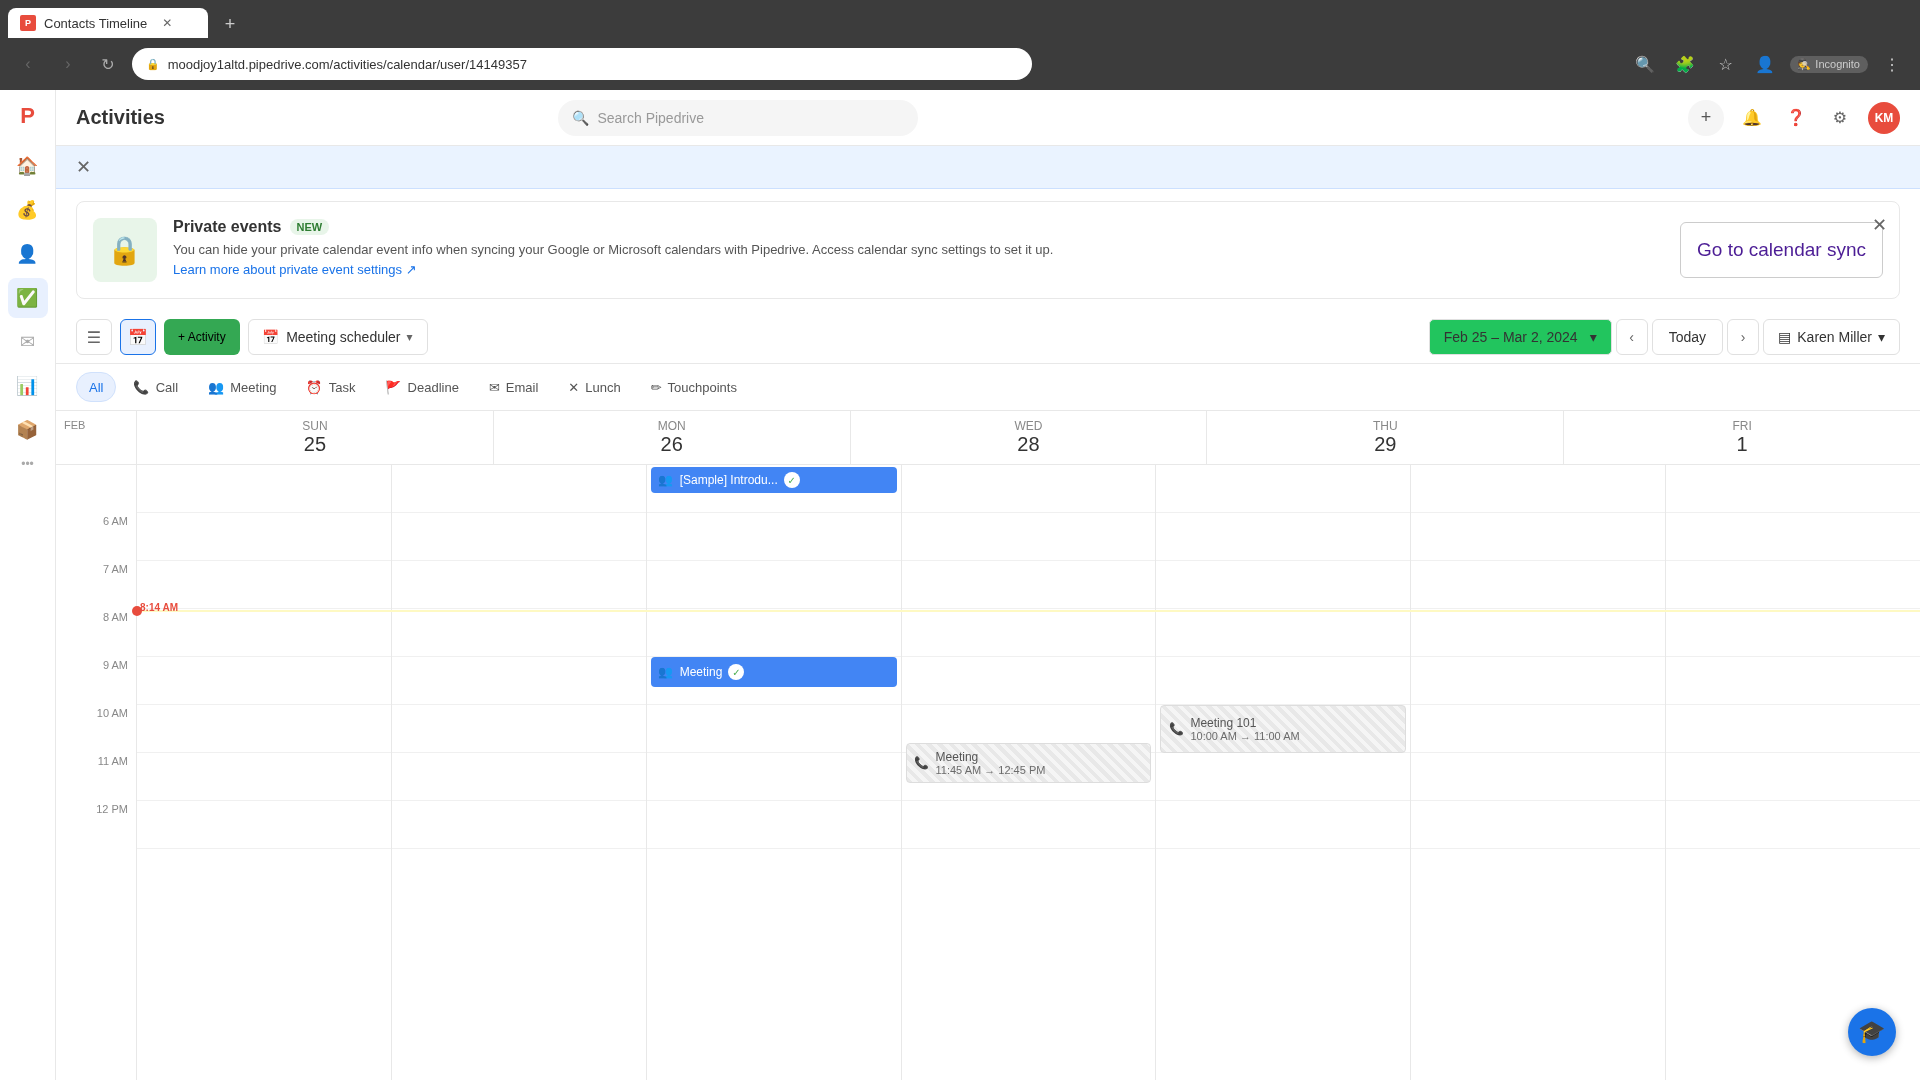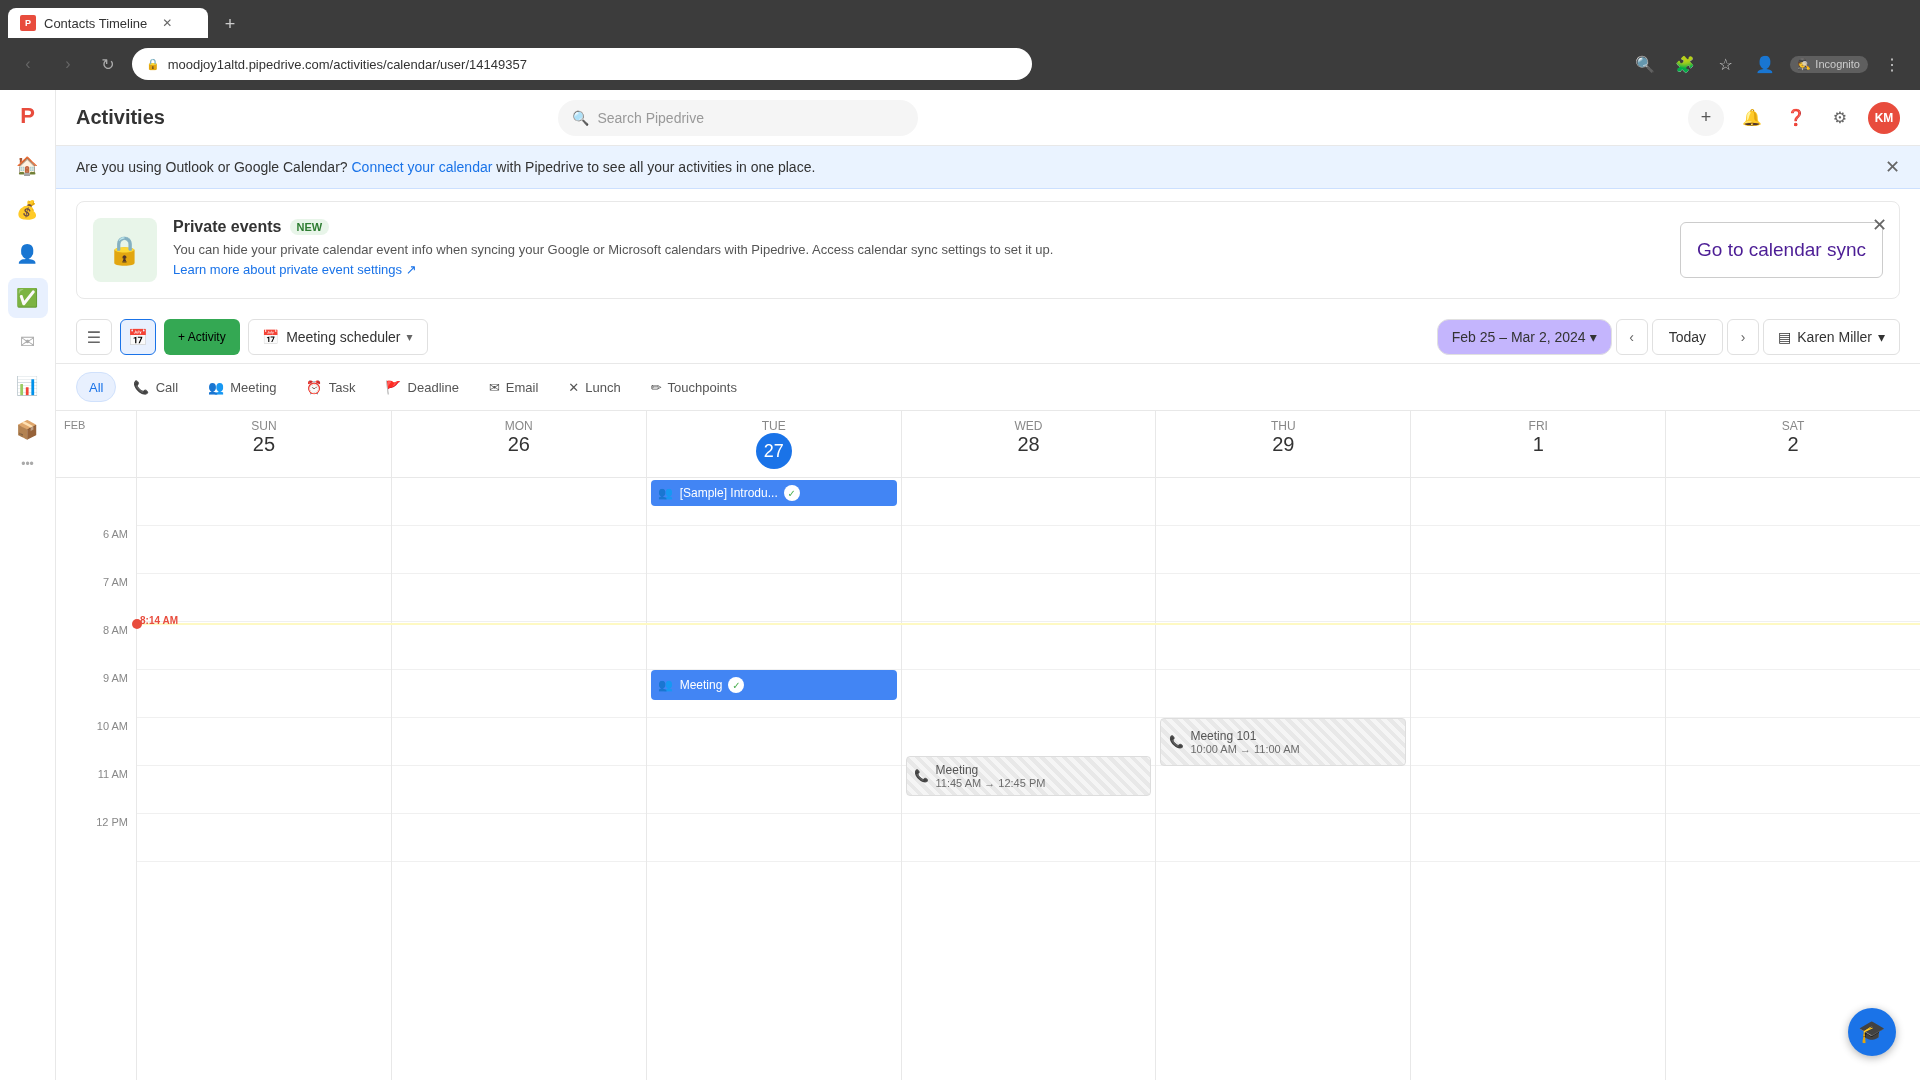--- a/index.html
+++ b/index.html
@@ -60,21 +60,21 @@
     .private-card-close { position: absolute; top: 12px; right: 12px; cursor: pointer; color: #666; font-size: 18px; }
 
     
     .cal-controls { display: flex; align-items: center; padding: 8px 20px; gap: 8px; border-bottom: 1px solid #e8e8e8; }
     .list-view-btn { width: 36px; height: 36px; border: 1px solid #e0e0e0; border-radius: 6px; display: flex; align-items: center; justify-content: center; cursor: pointer; color: #666; font-size: 16px; }
     .cal-view-btn { width: 36px; height: 36px; border: 1px solid #1a73e8; border-radius: 6px; display: flex; align-items: center; justify-content: center; cursor: pointer; color: #1a73e8; font-size: 16px; background: #e8f0fe; }
     .add-activity-btn { background: #34a853; color: #000000; border: none; border-radius: 6px; height: 36px; padding: 10px 14px; font-size: 12px; font-weight: 500; cursor: pointer; display: flex; align-items: center; gap: 6px; }
     .meeting-scheduler-btn { background: white; border: 1px solid #e0e0e0; border-radius: 6px; height: 36px; padding: 0 14px; font-size: 14px; cursor: pointer; display: flex; align-items: center; gap: 6px; color: #333; }
     .meeting-scheduler-btn .dropdown-arrow { color: #666; font-size: 12px; }
     .date-nav { margin-left: auto; display: flex; align-items: center; gap: 4px; }
-    .date-range-btn { background: #c4b5fd; border: 1px solid #e0e0e0; border-radius: 12px; height: 36px; padding: 0 14px; font-size: 14px; cursor: pointer; display: flex; align-items: center; gap: 4px; color: #333; }
+    .date-range-btn { background: #22c55e; border: 1px solid #e0e0e0; border-radius: 5px; height: 36px; padding: 0 14px; font-size: 14px; cursor: pointer; display: flex; align-items: center; gap: 12px; color: #333; }
     .nav-arrow { width: 32px; height: 36px; border: 1px solid #e0e0e0; border-radius: 6px; display: flex; align-items: center; justify-content: center; cursor: pointer; color: #666; font-size: 14px; background: white; }
     .today-btn { background: white; border: 1px solid #e0e0e0; border-radius: 6px; height: 36px; padding: 0 16px; font-size: 14px; cursor: pointer; color: #333; }
     .user-filter-btn { background: white; border: 1px solid #e0e0e0; border-radius: 6px; height: 36px; padding: 0 14px; font-size: 14px; cursor: pointer; display: flex; align-items: center; gap: 6px; color: #333; }
 
     
     .filter-tabs { display: flex; align-items: center; padding: 8px 20px; gap: 4px; border-bottom: 1px solid #e8e8e8; }
     .filter-tab { height: 30px; padding: 0 12px; border-radius: 15px; font-size: 13px; cursor: pointer; display: flex; align-items: center; gap: 6px; color: #555; border: 1px solid transparent; }
     .filter-tab.active { background: #e8f0fe; color: #1a73e8; border-color: #d0e1fc; }
 
     
@@ -167,25 +167,20 @@
       <div class="top-bar-actions">
         <div class="add-btn">+</div>
         <div class="top-bar-icon">🔔</div>
         <div class="top-bar-icon">❓</div>
         <div class="top-bar-icon">⚙</div>
         <div class="avatar">KM</div>
       </div>
     </div>
 
     <div class="banner">
-      <span>
-        <span>Are you using Outlook or Google Calendar?</span>
-        <a>Connect your calendar</a>
-        <span>with Pipedrive to see all your activities in one place.</span>
-      </span>
       <div class="banner-close">✕</div>
     </div>
 
     <div class="private-card">
       <div class="private-card-icon">🔒</div>
       <div class="private-card-content">
         <div class="private-card-title">
           <span>Private events</span>
           <span class="new-badge">NEW</span>
         </div>
@@ -254,38 +249,30 @@
         </div>
         <div class="day-col-header">
           <div class="day-name">SUN</div>
           <div class="day-number">25</div>
         </div>
         <div class="day-col-header">
           <div class="day-name">MON</div>
           <div class="day-number">26</div>
         </div>
         <div class="day-col-header">
-          <div class="day-name">TUE</div>
-          <div class="day-number today">27</div>
-        </div>
-        <div class="day-col-header">
           <div class="day-name">WED</div>
           <div class="day-number">28</div>
         </div>
         <div class="day-col-header">
           <div class="day-name">THU</div>
           <div class="day-number">29</div>
         </div>
         <div class="day-col-header">
           <div class="day-name">FRI</div>
           <div class="day-number">1</div>
-        </div>
-        <div class="day-col-header">
-          <div class="day-name">SAT</div>
-          <div class="day-number">2</div>
         </div>
       </div>
 
       <div class="calendar-body">
 
         <div class="time-col">
           <div class="time-slot"></div>
           <div class="time-slot">6 AM</div>
           <div class="time-slot">7 AM</div>
           <div class="time-slot">8 AM</div>

